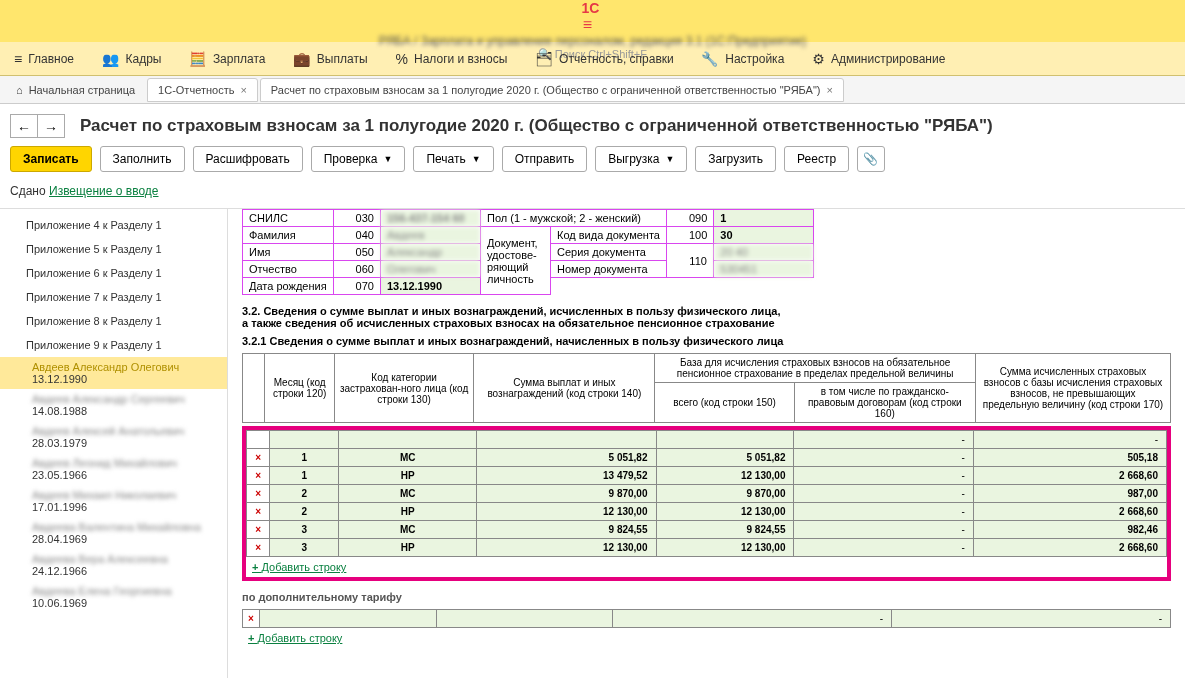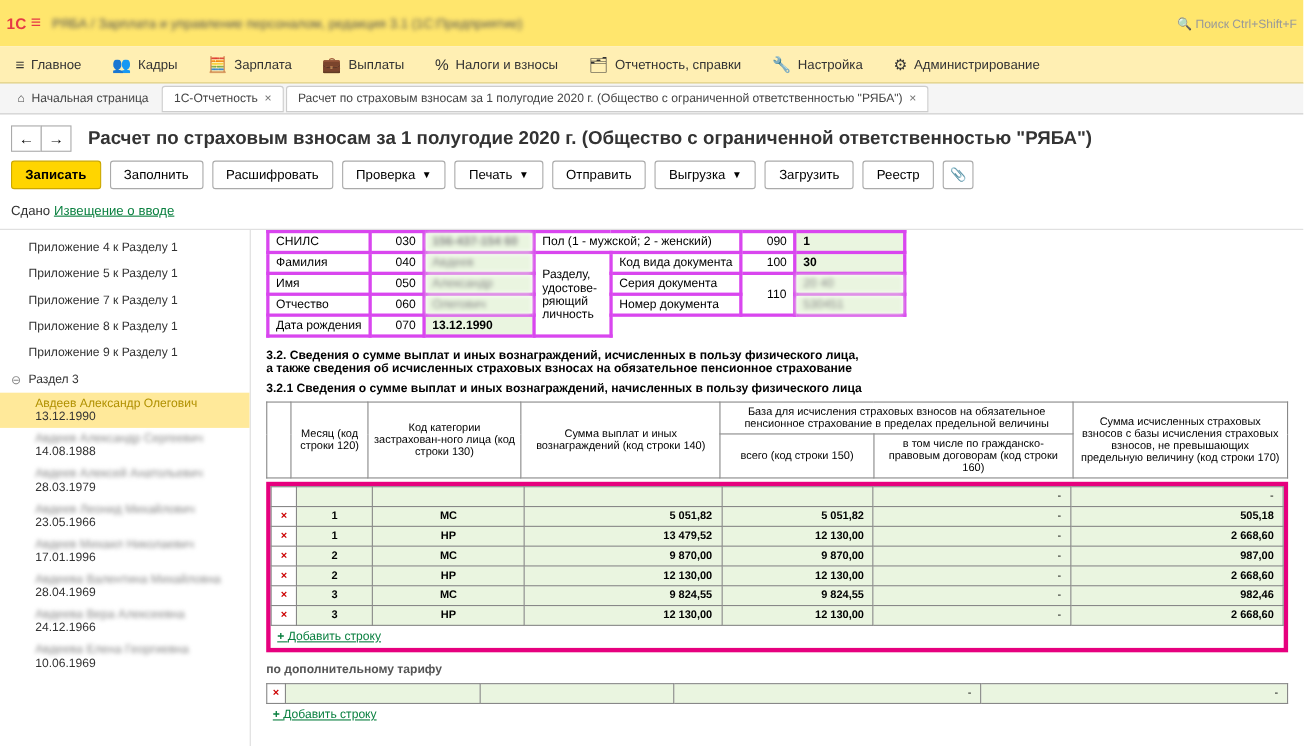--- a/index.html
+++ b/index.html
@@ -1,17 +1,17 @@
 <!DOCTYPE html>
 <html><head>
 <meta charset="utf-8">
 <style>
   * { box-sizing: border-box; margin: 0; padding: 0; }
   body { font-family: Arial, sans-serif; font-size: 12px; background: #fff; width: 1185px; }
-  .titlebar { background: #ffe66d; height: 42px; display: flex; align-items: center; padding: 0 6px; }
+  .titlebar { background: #ffe66d; height: 42px; display: flex; align-items: center; padding: 0 6px; flex-direction: column; }
   .titlebar .logo { color: #e63946; font-weight: bold; font-size: 14px; margin-right: 4px; }
   .titlebar .burger { color: #e63946; font-size: 16px; margin-right: 10px; cursor:pointer;}
   .titlebar .title { color: #555; font-size: 12px; flex:1;}
   .titlebar .search { color: #999; font-size: 11px; }
   .titlebar .search::before { content: "🔍 "; }
   .mainmenu { background: #ffefb3; height: 34px; display: flex; align-items: center; border-bottom: 1px solid #d0c070; }
   .mainmenu .item { display: flex; align-items: center; padding: 0 14px; color: #333; font-size: 12px; cursor:pointer; height:100%;}
   .mainmenu .item .mi-icon { margin-right: 6px; font-size: 14px; color:#333;}
   .tabbar { background: #f5f5f5; height: 28px; display: flex; align-items: center; border-bottom: 1px solid #ccc; padding-left:6px;}
   .tabbar .tab { display:flex; align-items:center; padding:0 10px; height:24px; font-size:11px; color:#444; background:#fff; border:1px solid #ccc; margin-right:2px; border-radius:3px 3px 0 0;}
@@ -36,21 +36,21 @@
   .sb-item.section::before { content:"⊖"; position:absolute; left:10px; color:#888;}
   .sb-sub { padding:4px 10px 4px 32px; font-size:11px; color:#999;}
   .sb-sub .date { color:#333;}
   .sb-sub.selected { background:#ffe99a;}
   .sb-sub.selected .name{ color:#b09000;}
   .main { flex:1; overflow:auto; padding:0 14px 14px 14px; position:relative;}
   .main::-webkit-scrollbar, .sidebar::-webkit-scrollbar { width:16px;}
   .main::-webkit-scrollbar-thumb, .sidebar::-webkit-scrollbar-thumb { background:#c0c0c0; border:3px solid #f0f0f0;}
   .main::-webkit-scrollbar-track, .sidebar::-webkit-scrollbar-track { background:#f0f0f0;}
   table.info { border-collapse:collapse; margin-bottom:10px;}
-  table.info td { border:3px solid #d946ef; padding:2px 6px; font-size:11px; background:#fff;}
+  table.info td { border:1px solid #d946ef; padding:2px 6px; font-size:11px; background:#fff;}
   table.info td.lab { background:#fff;}
   table.info td.code { text-align:center; width:36px;padding-left:22px;}
   table.info td.val { background:#eaf5e0; min-width:100px;}
   table.info td.val.bold { font-weight:bold;}
   .section-head { font-size:11px; font-weight:bold; margin:6px 0;}
   .highlight-box { border:4px solid #e6007e; padding:0; margin:4px 0 10px 0;}
   table.data { border-collapse:collapse; width:100%;}
   table.data th, table.data td { border:1px solid #888; padding:3px 5px; font-size:10px; text-align:center;}
   table.data th { font-weight:normal; background:#fff;}
   table.data td { background:#eaf5e0;}
@@ -155,24 +155,24 @@
 
 <div class="statusline">
   <span class="status">Сдано</span>
   <span class="link">Извещение о вводе</span>
 </div>
 
 <div class="content">
   <div class="sidebar" id="sidebar">
       <div class="sb-item">Приложение 4 к Разделу 1</div>
       <div class="sb-item">Приложение 5 к Разделу 1</div>
+      <div class="sb-item">Приложение 6 к Разделу 1</div>
       <div class="sb-item">Приложение 7 к Разделу 1</div>
       <div class="sb-item">Приложение 8 к Разделу 1</div>
       <div class="sb-item">Приложение 9 к Разделу 1</div>
-      <div class="sb-item section">Раздел 3</div>
       <div class="sb-sub selected">
         <div class="name ">Авдеев Александр Олегович</div>
         <div class="date">13.12.1990</div>
       </div>
       <div class="sb-sub">
         <div class="name blur">Авдеев Александр Сергеевич</div>
         <div class="date">14.08.1988</div>
       </div>
       <div class="sb-sub">
         <div class="name blur">Авдеев Алексей Анатольевич</div>
@@ -207,21 +207,21 @@
             <td class="code">030</td>
             <td class="val bold blur">156-437-154 60</td>
  <td class="lab" colspan="2">Пол (1 - мужской; 2 - женский)</td>
             <td class="code">090</td>
             <td class="val bold">1</td>
 </tr>
 <tr>
  <td class="lab">Фамилия</td>
             <td class="code">040</td>
             <td class="val blur">Авдеев</td>
- <td class="lab" rowspan="4" style="width:70px">Разделу, удостове-ряющий личность</td>
+ <td class="lab" rowspan="4" style="width:70px">Документ, удостове-ряющий личность</td>
  <td class="lab">Код вида документа</td>
             <td class="code">100</td>
             <td class="val bold">30</td>
 </tr>
 <tr>
  <td class="lab">Имя</td>
             <td class="code">050</td>
             <td class="val blur">Александр</td>
  <td class="lab">Серия документа</td>
             <td class="code" rowspan="2">110</td>

